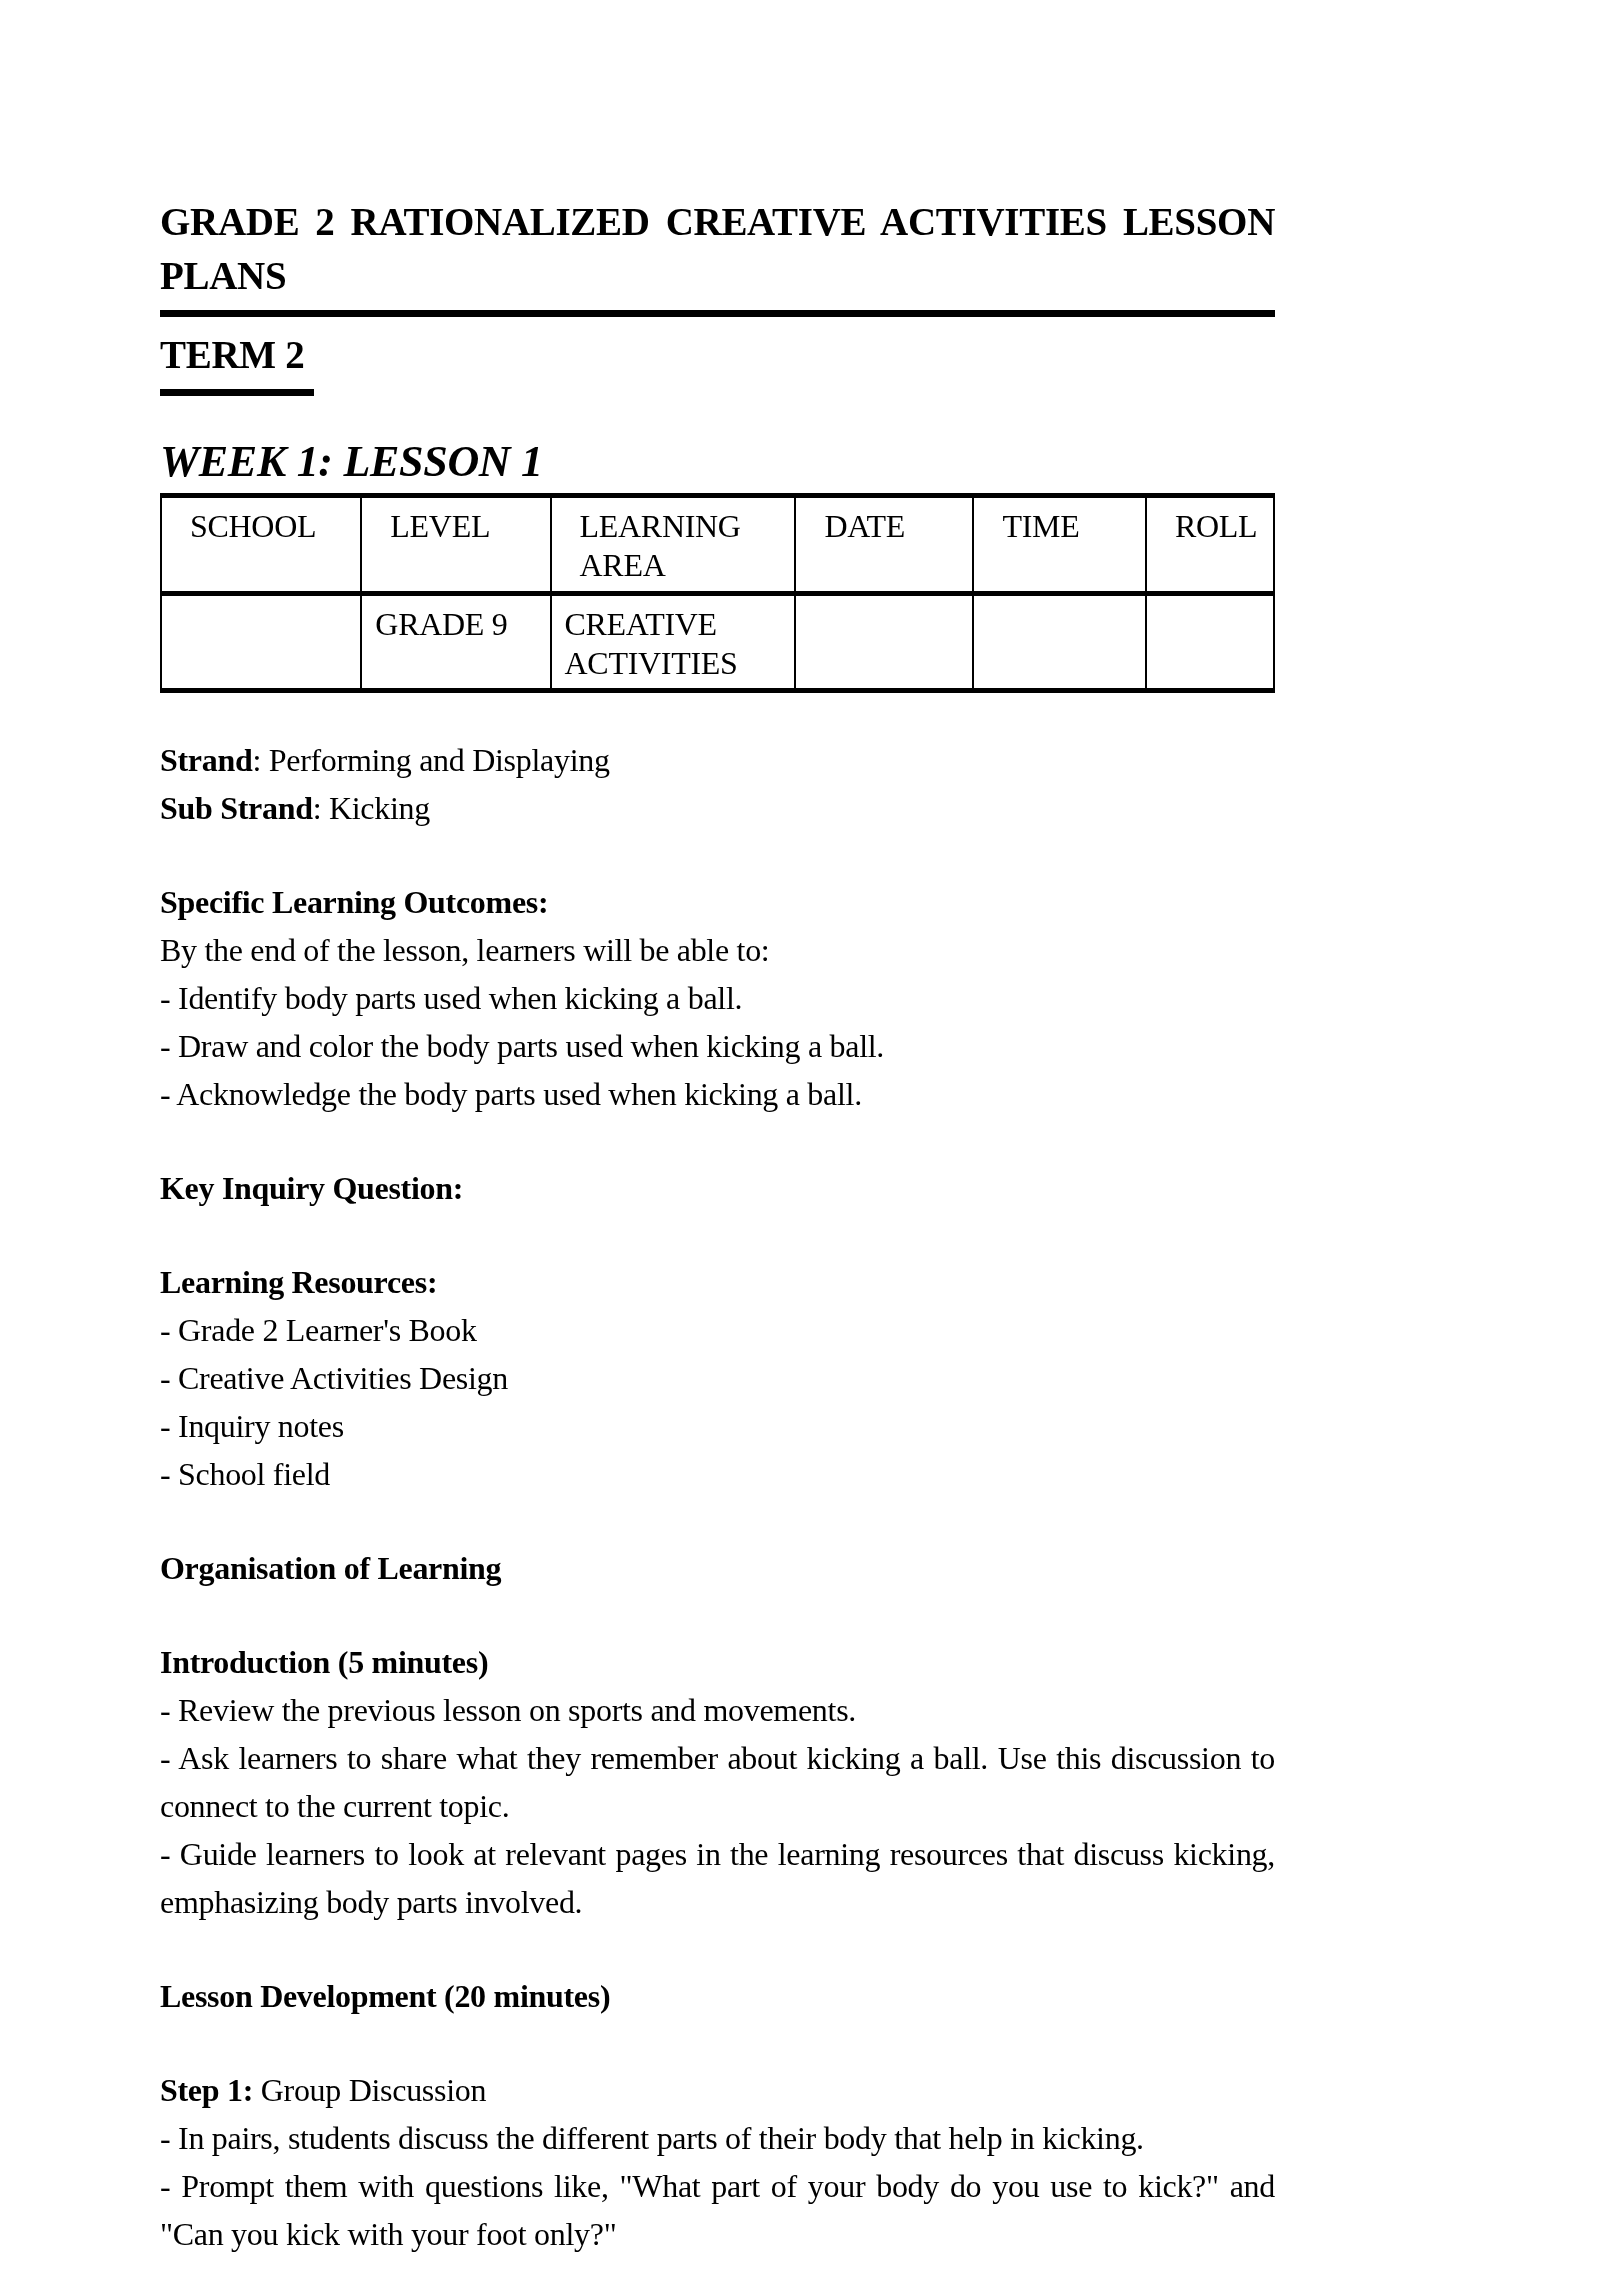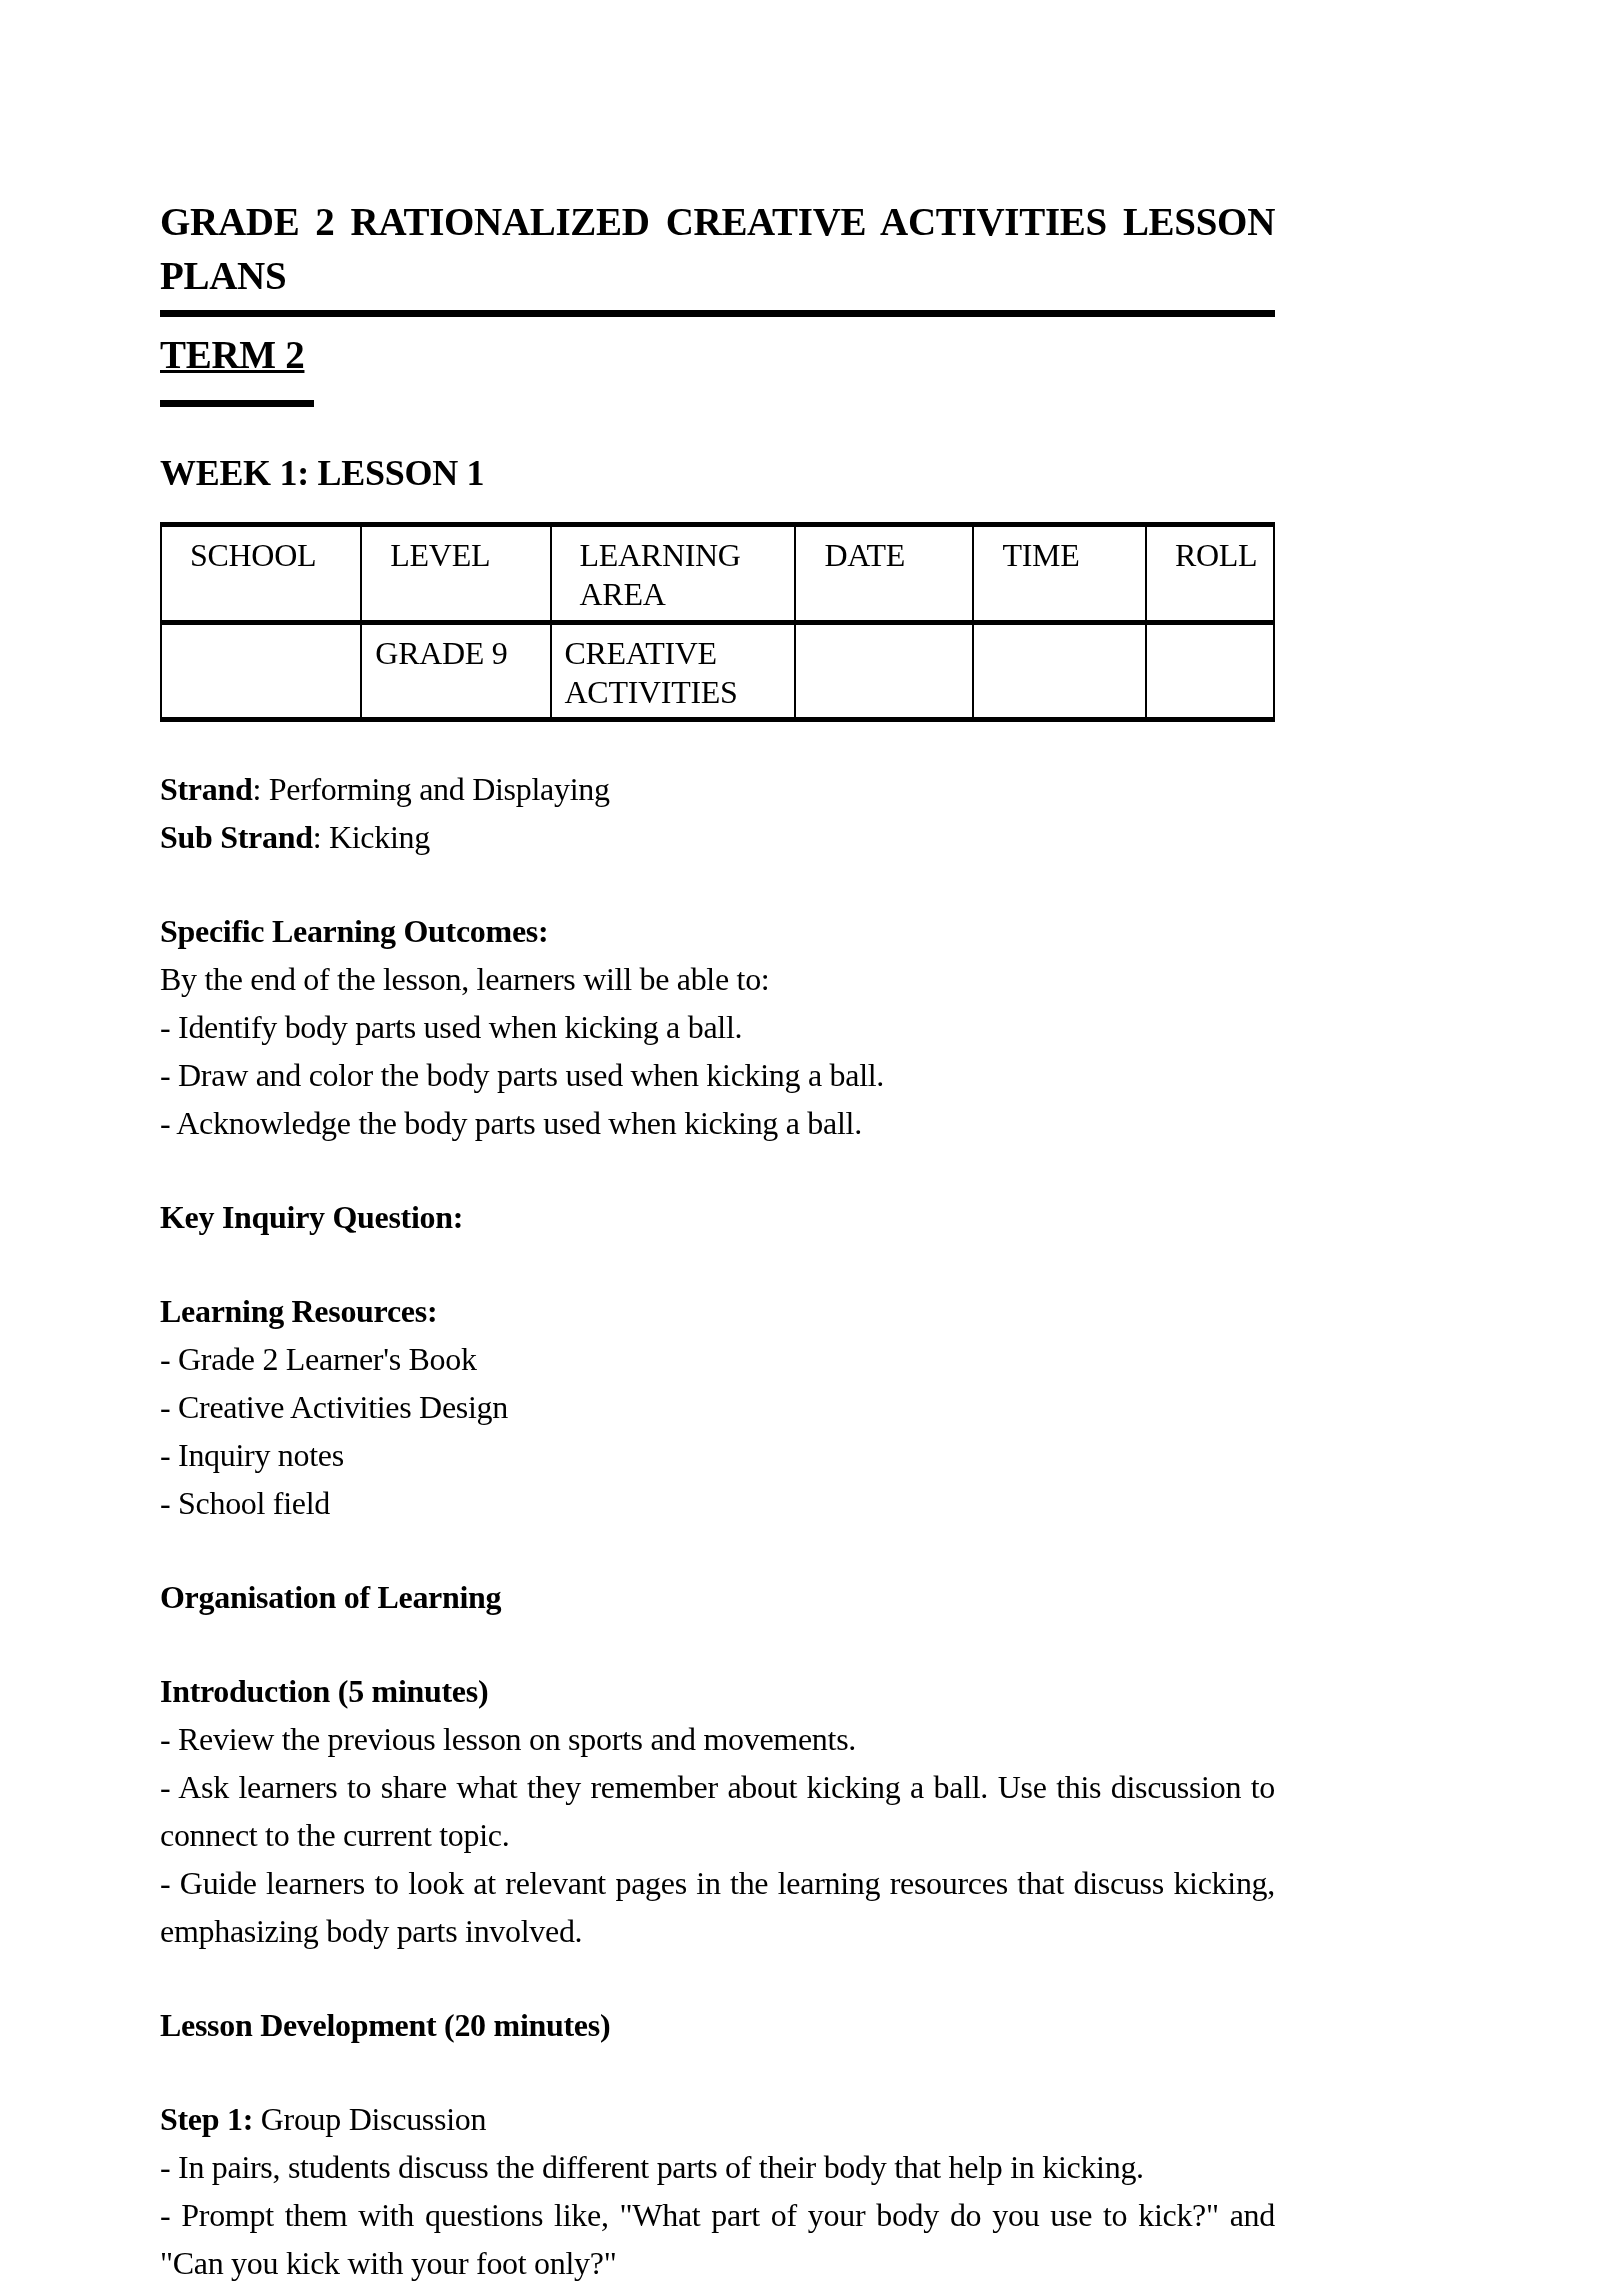--- a/index.html
+++ b/index.html
@@ -22,25 +22,24 @@
     text-align: justify;
     text-align-last: justify;
     text-justify: inter-word;
     border-bottom: 7.2px solid #000;
     padding-bottom: 6.5px;
   }
   .title-line2 { margin-top: 11.8px; }
   .title-line2 .underlined {
     display: inline-block;
     border-bottom: 7.2px solid #000;
-    padding-bottom: 18px;
+    padding-bottom: 7px;
     padding-right: 9.2px;
-    text-decoration: underline;
   }
-  .week-heading { font-weight: bold; font-size: 36px; margin-top: 42px; margin-bottom: 25px; }
+  .week-heading { font-weight: bold; font-size: 44px; margin-top: 42px; margin-bottom: 7px; font-style: italic; }
   table.info { width: 100%; border-collapse: collapse; table-layout: fixed; }
   table.info td {
     border-left: 2px solid #000;
     border-right: 2px solid #000;
     vertical-align: top;
     padding: 9.2px 10.5px 5.2px 13px;
     line-height: 39px;
     font-size: 32px;
   }
   table.info tr { height: 88px; }

